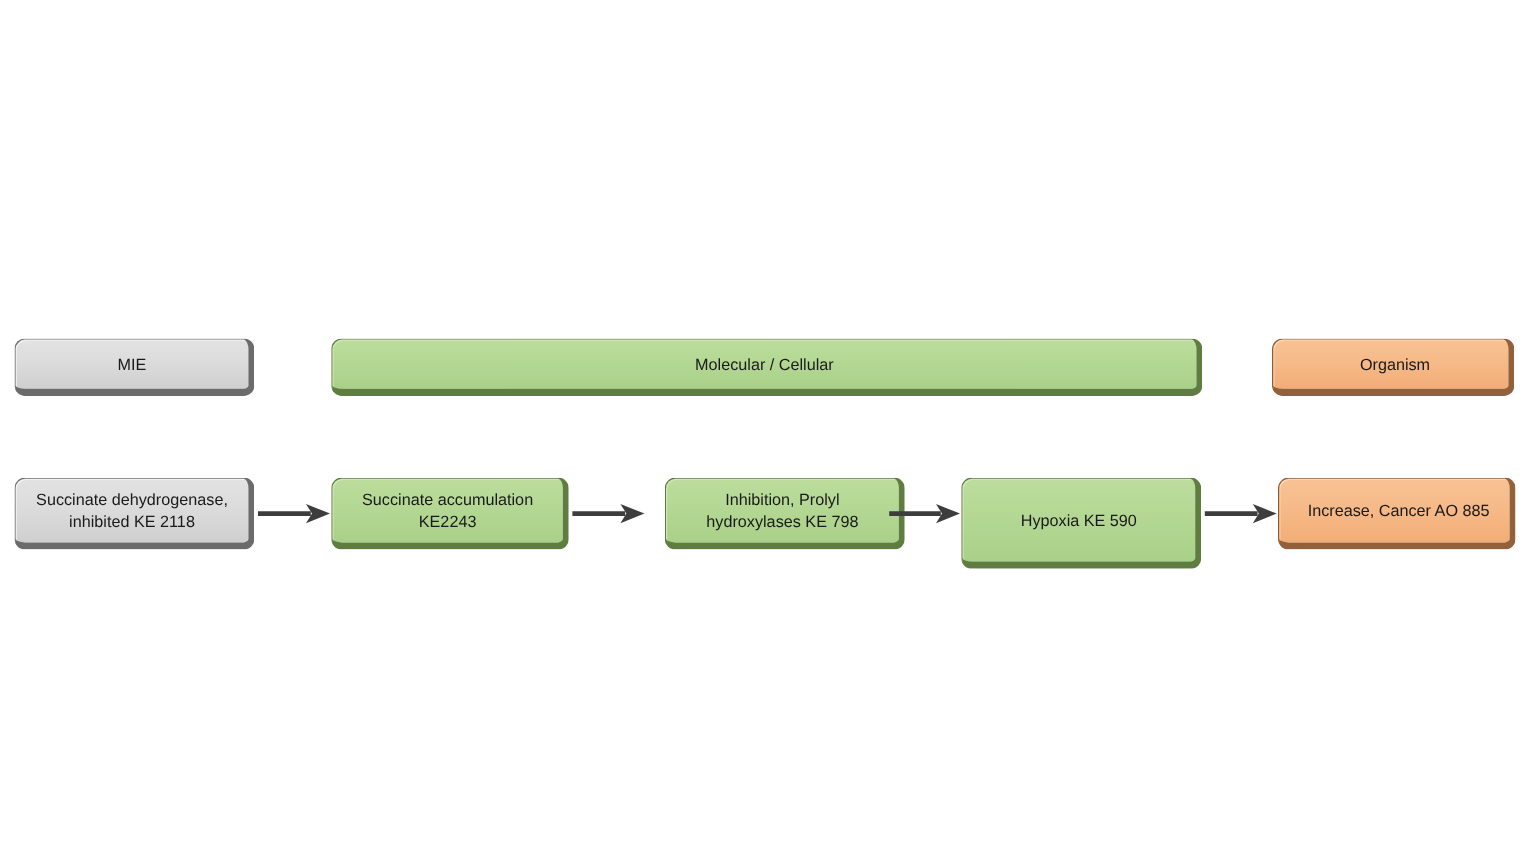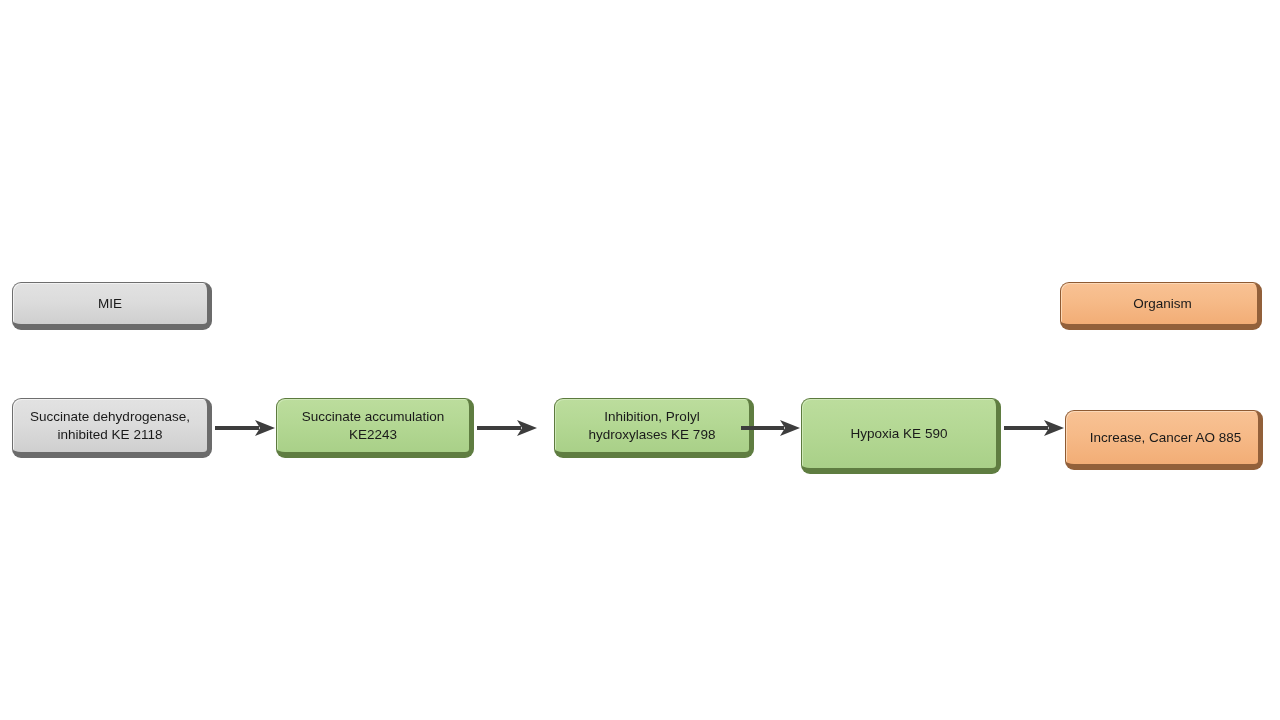--- a/index.html
+++ b/index.html
@@ -97,20 +97,23 @@
 </style>
 </head>
 <body>
 
 <div id="canvas">
 
   <div class="node band theme-grey" style="left:12px; top:282px; width:200px; height:48px;">
     <span class="label">MIE</span>
   </div>
 
+  <div class="node band theme-green" style="left:276px; top:282px; width:726px; height:48px;">
+    <span class="label">Molecular / Cellular</span>
+  </div>
 
   <div class="node band theme-orange" style="left:1060px; top:282px; width:202px; height:48px;">
     <span class="label">Organism</span>
   </div>
 
   <div class="node event theme-grey" style="left:12px; top:398px; width:200px; height:60px;">
     <span class="label">Succinate dehydrogenase,
 inhibited KE 2118</span>
   </div>
 
@@ -121,21 +124,21 @@
 
   <div class="node event theme-green" style="left:538px; top:398px; width:200px; height:60px;margin-left:16px;">
     <span class="label">Inhibition, Prolyl
 hydroxylases KE 798</span>
   </div>
 
   <div class="node event theme-green" style="left:801px; top:398px; width:200px; height:76px;">
     <span class="label">Hypoxia KE 590</span>
   </div>
 
-  <div class="node event theme-orange" style="left:1065px; top:398px; width:198px; height:60px;margin-top:12px;">
+  <div class="node event theme-orange" style="left:1065px; top:398px; width:198px; height:60px;">
     <span class="label">Increase, Cancer AO 885</span>
   </div>
 
   <div class="arrow" style="left:215px; top:417px; width:60px;">
     <svg width="60" height="22" viewBox="0 0 60 22">
       <line x1="0" y1="11" x2="44" y2="11" stroke="#3d3d3d" stroke-width="4"></line>
       <polygon points="40,3 60,11 40,19 45,11" fill="#3d3d3d"></polygon>
     </svg>
   </div>
 

